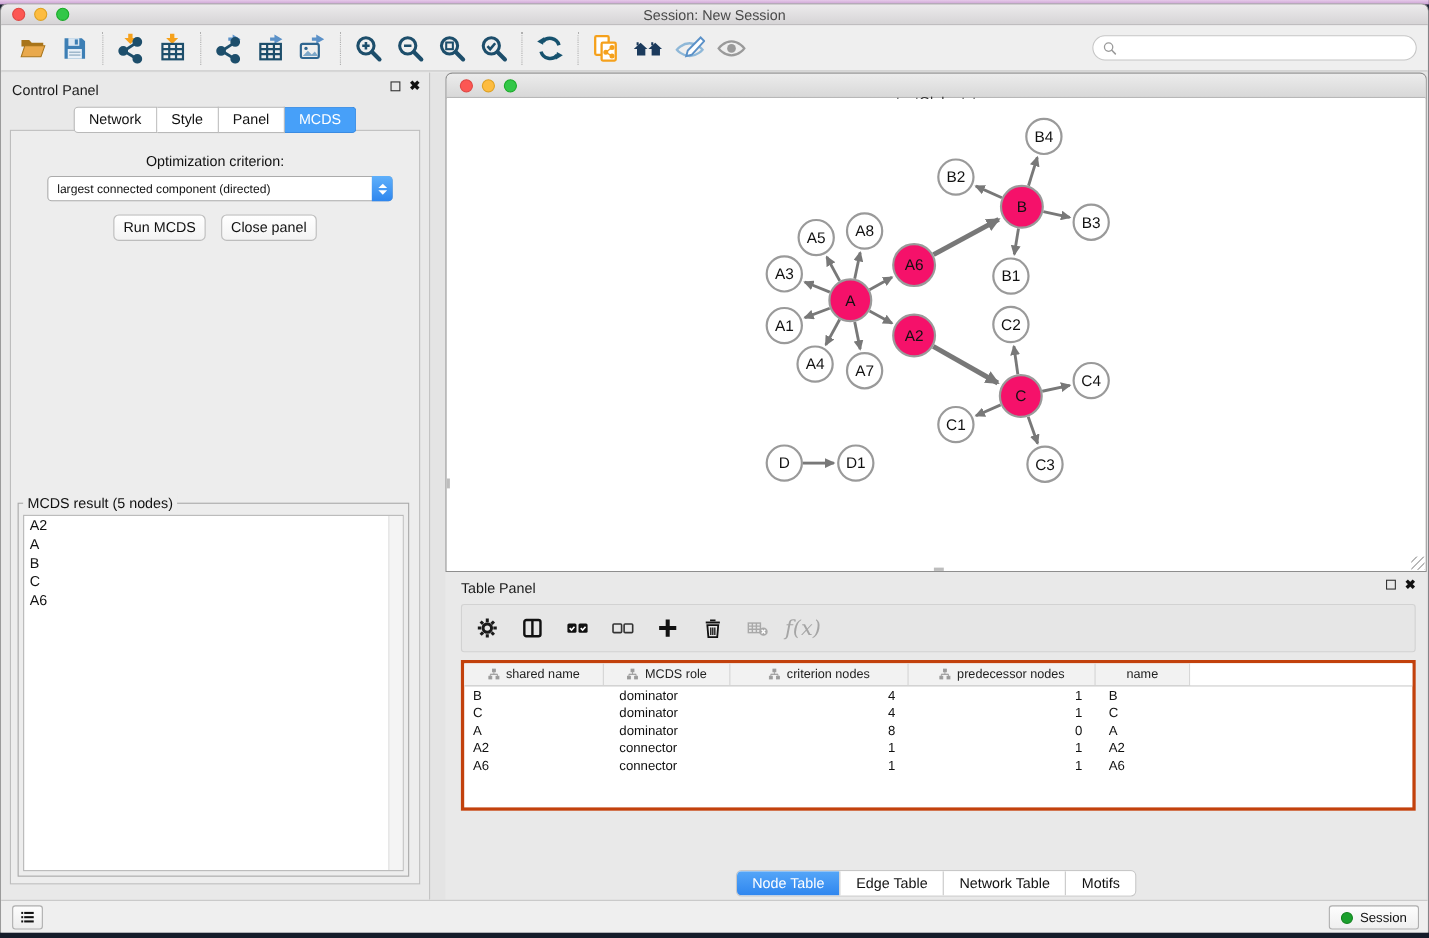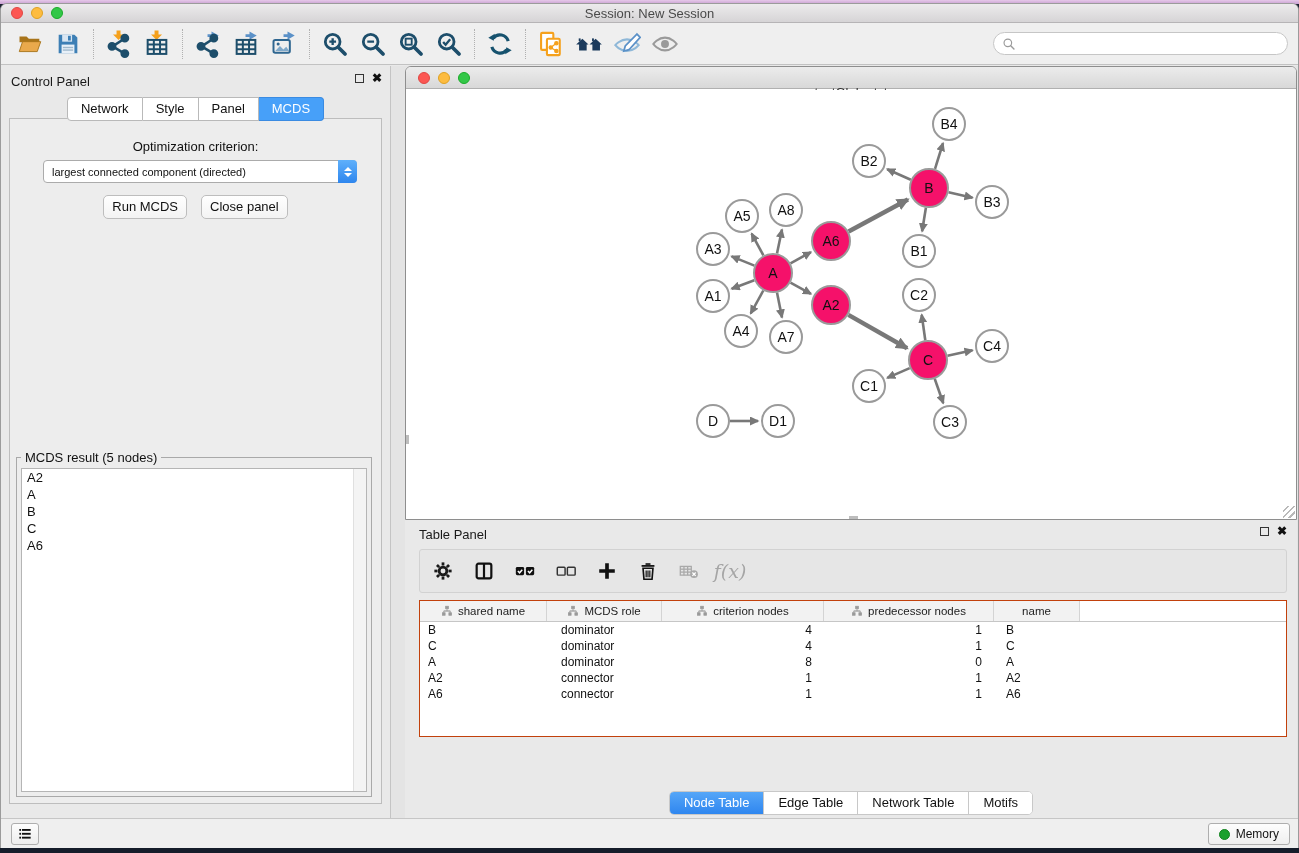--- a/index.html
+++ b/index.html
@@ -116,21 +116,21 @@
   .tp-titlerow { position:absolute; top:7px; left:14px; right:10px; height:18px;
     font-size:13px; color:#1a1a1a; }
   .tp-toolbar { position:absolute; top:29px; left:14px; right:10px; height:44px;
     background:#e6e6e6; border:1px solid #d2d2d2; border-radius:3px;
     display:flex; align-items:center; padding-left:10px; gap:15px; }
   .tp-tool { width:26px; height:30px; display:flex; align-items:center;
     justify-content:center; background:none; border:none; }
   .fx-label { font-size:19px; color:#a5a5a5; font-family:"DejaVu Serif",serif;
     font-style:italic; }
   .data-table { position:absolute; top:80px; left:14px; right:10px; height:137px;
-    background:#fff; border:1px solid #c2410c; overflow:hidden; }
+    background:#fff; border:3px solid #c2410c; overflow:hidden; }
   .tbl-head { display:grid; grid-template-columns:127px 115px 162px 170px 86px auto;
     background:#f2f2f2; border-bottom:1px solid #c6c6c6; height:21px; }
   .th { display:flex; align-items:center; justify-content:center; gap:5px;
     font-size:11.5px; color:#222; border-right:1px solid #d4d4d4; }
   .th:last-child { border-right:none; background:#fff; }
   .tbl-row { display:grid; grid-template-columns:127px 115px 162px 170px 86px auto;
     height:16px; font-size:12px; color:#111; }
   .td { line-height:16px; white-space:nowrap; overflow:hidden; }
   .td.c0 { padding-left:8px; }
   .td.c1 { padding-left:14px; }
@@ -713,20 +713,20 @@
     <rect x="3.5" y="10.3" width="2.6" height="2.8"></rect>
                 <rect x="7.5" y="10.3" width="13" height="2.8"></rect>
     <rect x="3.5" y="16.1" width="2.6" height="2.8"></rect>
                 <rect x="7.5" y="16.1" width="13" height="2.8"></rect>
               </g>
             </svg>
           </span>
       </button>
       <button class="memory-btn">
         <span class="mem-dot"></span>
-        <span>Memory</span>
+        <span>Session</span>
       </button>
     </div>
 
   </div>
 
   <div class="bottom-strip"></div>
 </div>
 
 </body></html>

